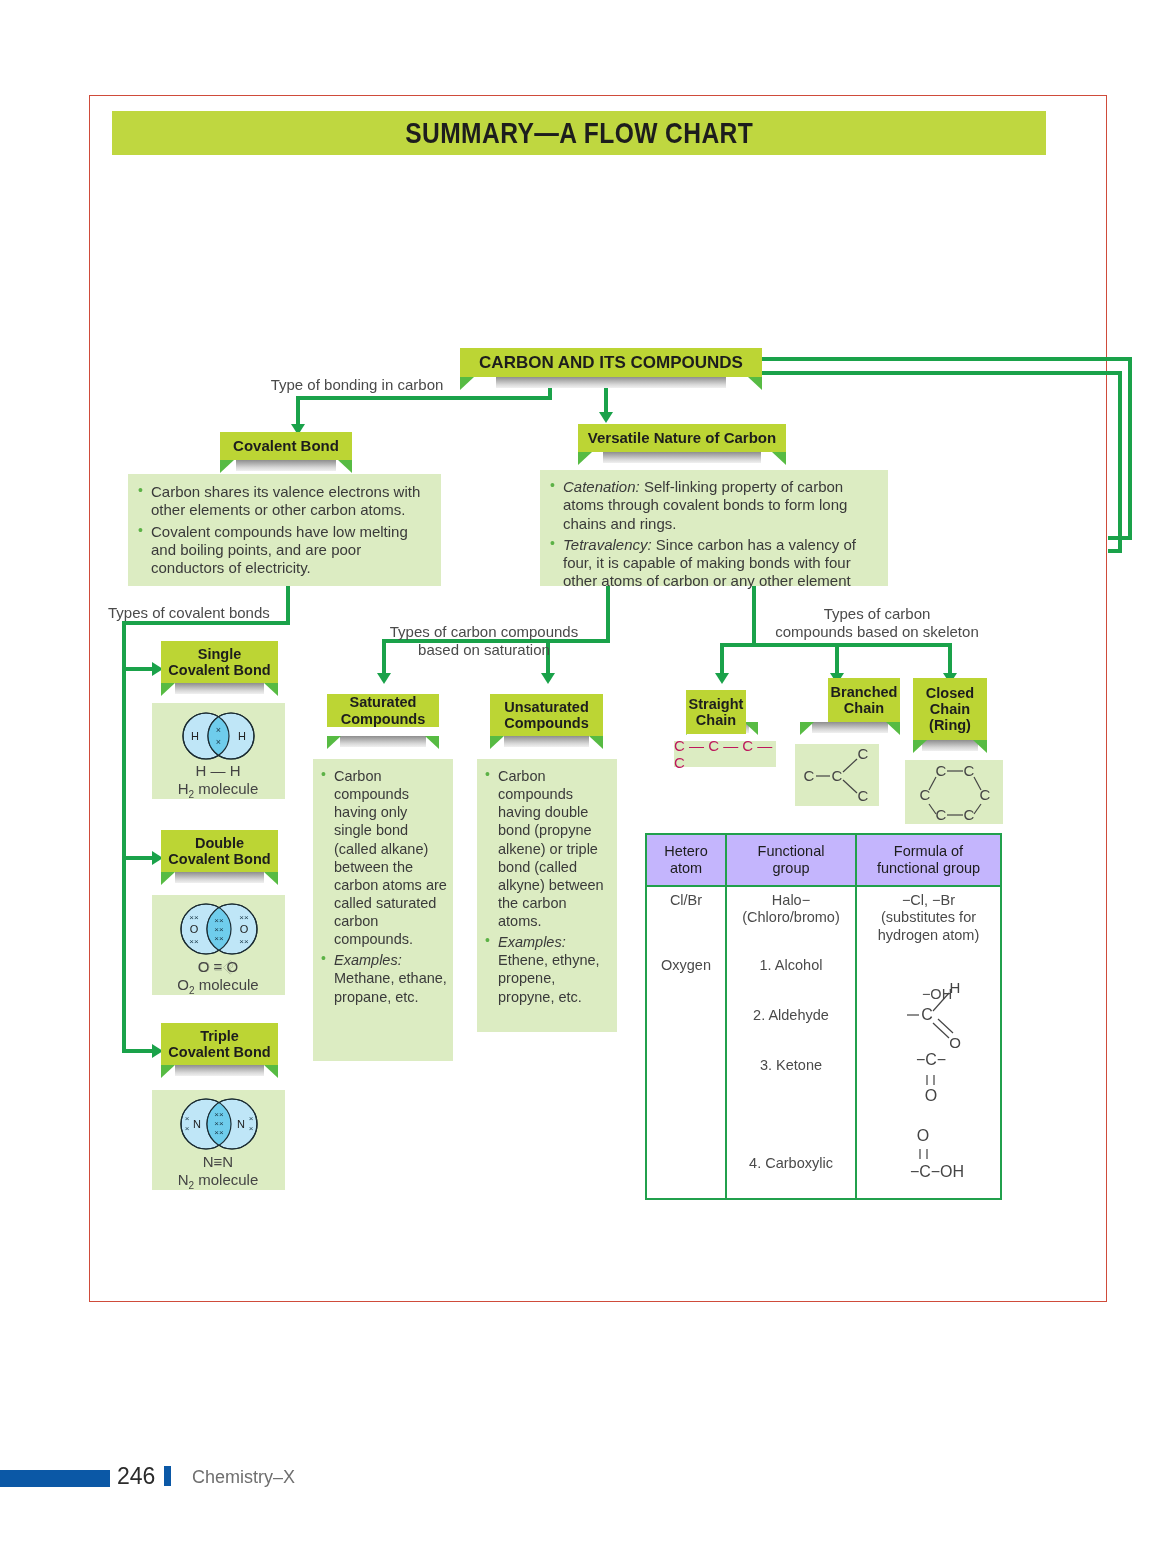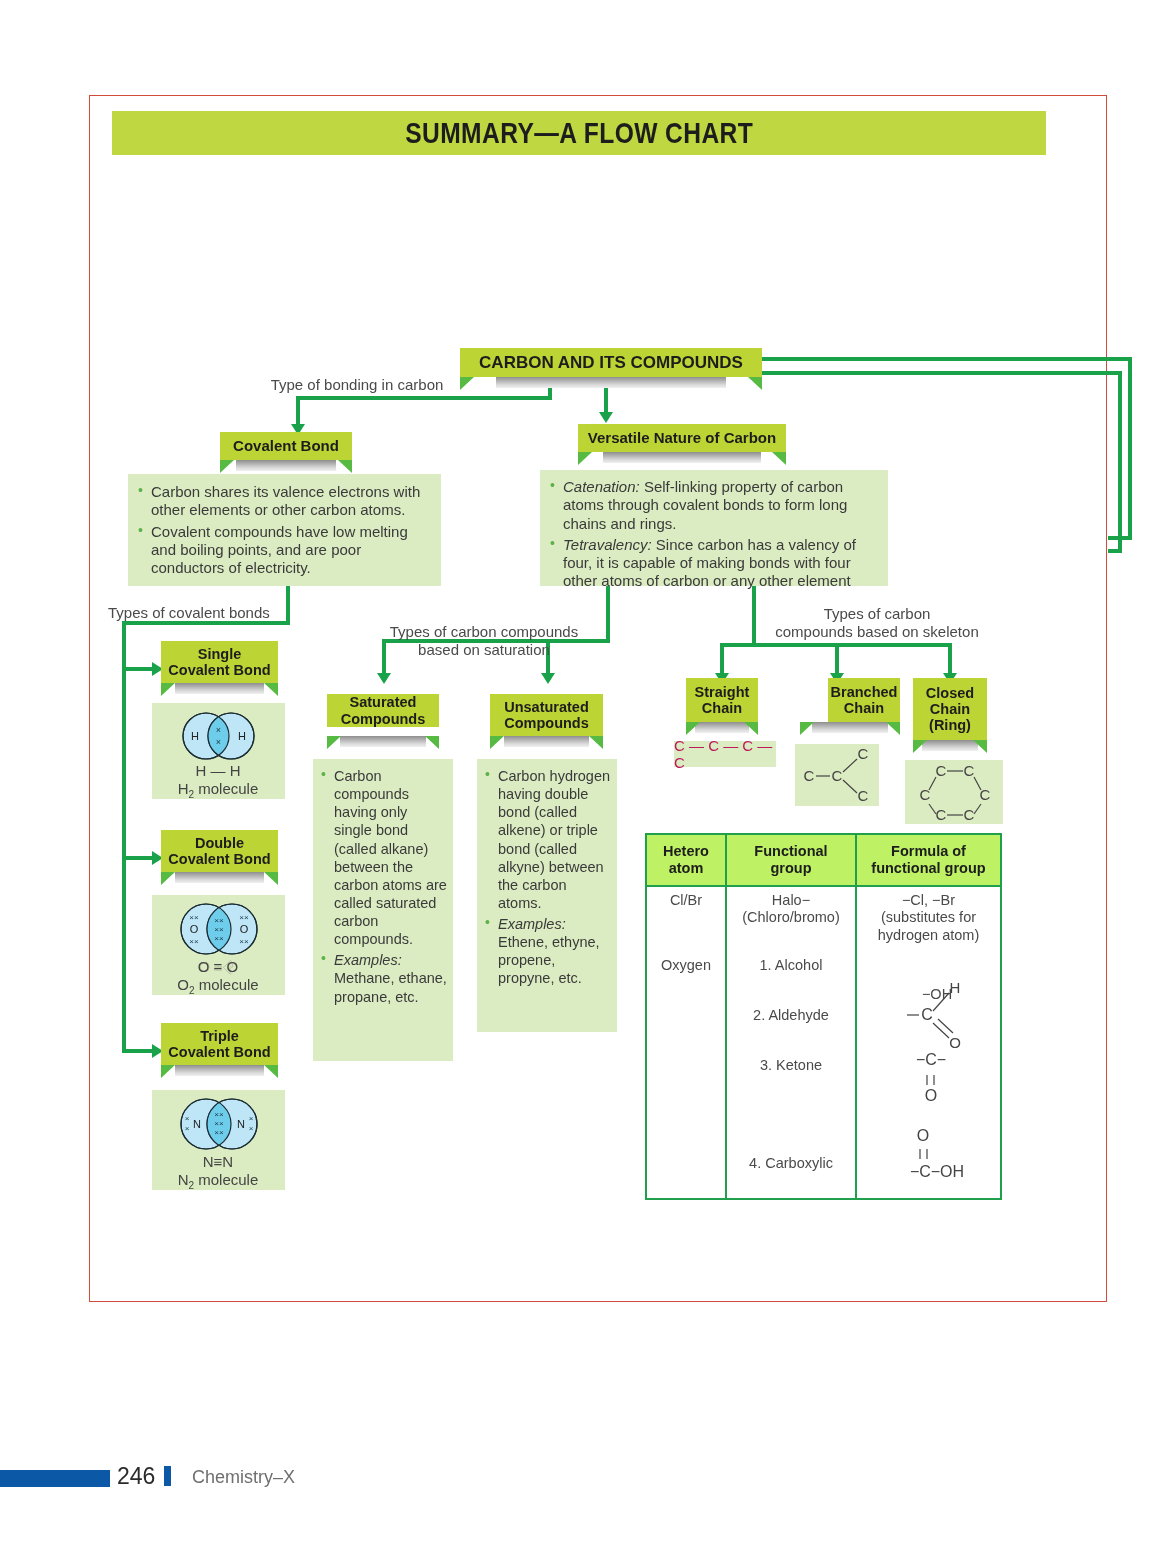--- a/index.html
+++ b/index.html
@@ -44,22 +44,22 @@
 
   
   .mol{position:absolute;}
 
   
   .fgtable{position:absolute;left:645px;top:833px;width:357px;height:367px;
            border:2px solid #21a04c;box-sizing:border-box;background:#fff;}
   .fgtable .vline{position:absolute;top:0;bottom:0;width:2px;background:#21a04c;}
   .fgtable .hline{position:absolute;left:0;right:0;height:2px;background:#21a04c;}
   .fgtable .hdr{position:absolute;top:0;height:50px;display:flex;align-items:center;
-                justify-content:center;text-align:center;font-weight:bold;font-size:14.5px;
-                color:#1d1d1d;background:#bef264;line-height:1.15;}
+                justify-content:center;text-align:center;font-weight:normal;font-size:14.5px;
+                color:#1d1d1d;background:#c4b5fd;line-height:1.15;}
   .cell{position:absolute;text-align:center;font-size:14.5px;color:#4a4a4a;line-height:1.2;}
 
   
   .foot-bar{position:absolute;left:0;top:1470px;width:110px;height:17px;background:#0b58a6;}
   .foot-num{position:absolute;left:117px;top:1463px;font-size:23px;color:#2b2b2b;
             font-family:"Liberation Sans","DejaVu Sans",sans-serif;}
   .foot-tick{position:absolute;left:164px;top:1466px;width:7px;height:20px;background:#0b58a6;}
   .foot-txt{position:absolute;left:192px;top:1467px;font-size:18px;color:#6f6f6f;}
 
   .lbl{position:absolute;font-size:15px;color:#4a4a4a;line-height:1.2;text-align:center;}
@@ -265,27 +265,27 @@
 
 <div class="ribbon" style="left:490px;top:694px;width:113px;height:42px;">
   <div class="body" style="width:113px;height:42px;font-size:14.5px;white-space:pre-line;">Unsaturated
 Compounds</div>
   <div class="shadow"></div>
   <div class="wingL"></div>
   <div class="wingR"></div>
 </div>
 <div class="lbox" style="left:477px;top:759px;width:140px;height:273px;padding:8px 6px 0 6px;font-size:14.5px;line-height:1.25;">
   <ul>
-    <li><i></i><span>Carbon hydrogen having double bond (called alkene) or triple bond (called alkyne) between the carbon atoms.</span></li>
+    <li><i></i><span>Carbon compounds having double bond (propyne alkene) or triple bond (called alkyne) between the carbon atoms.</span></li>
     <li><i>Examples:</i><span> Ethene, ethyne, propene, propyne, etc.</span></li>
   </ul>
 </div>
 
 <div class="ribbon" style="left:686px;top:678px;width:72px;height:44px;">
-  <div class="body" style="width:72px;height:44px;font-size:14.5px;white-space:pre-line;">Straight
+  <div class="body" style="width:60px;height:44px;font-size:14.5px;white-space:pre-line;margin-top:12px;">Straight
 Chain</div>
   <div class="shadow"></div>
   <div class="wingL"></div>
   <div class="wingR"></div>
 </div>
 <div class="lbox" style="left:674px;top:741px;width:102px;height:26px;display:flex;align-items:center;justify-content:center;">
   <span style="font-size:15px;color:#be185d;">C — C — C — C</span>
 </div>
 
 <div class="ribbon" style="left:800px;top:678px;width:72px;height:44px;padding-left:28px;">

